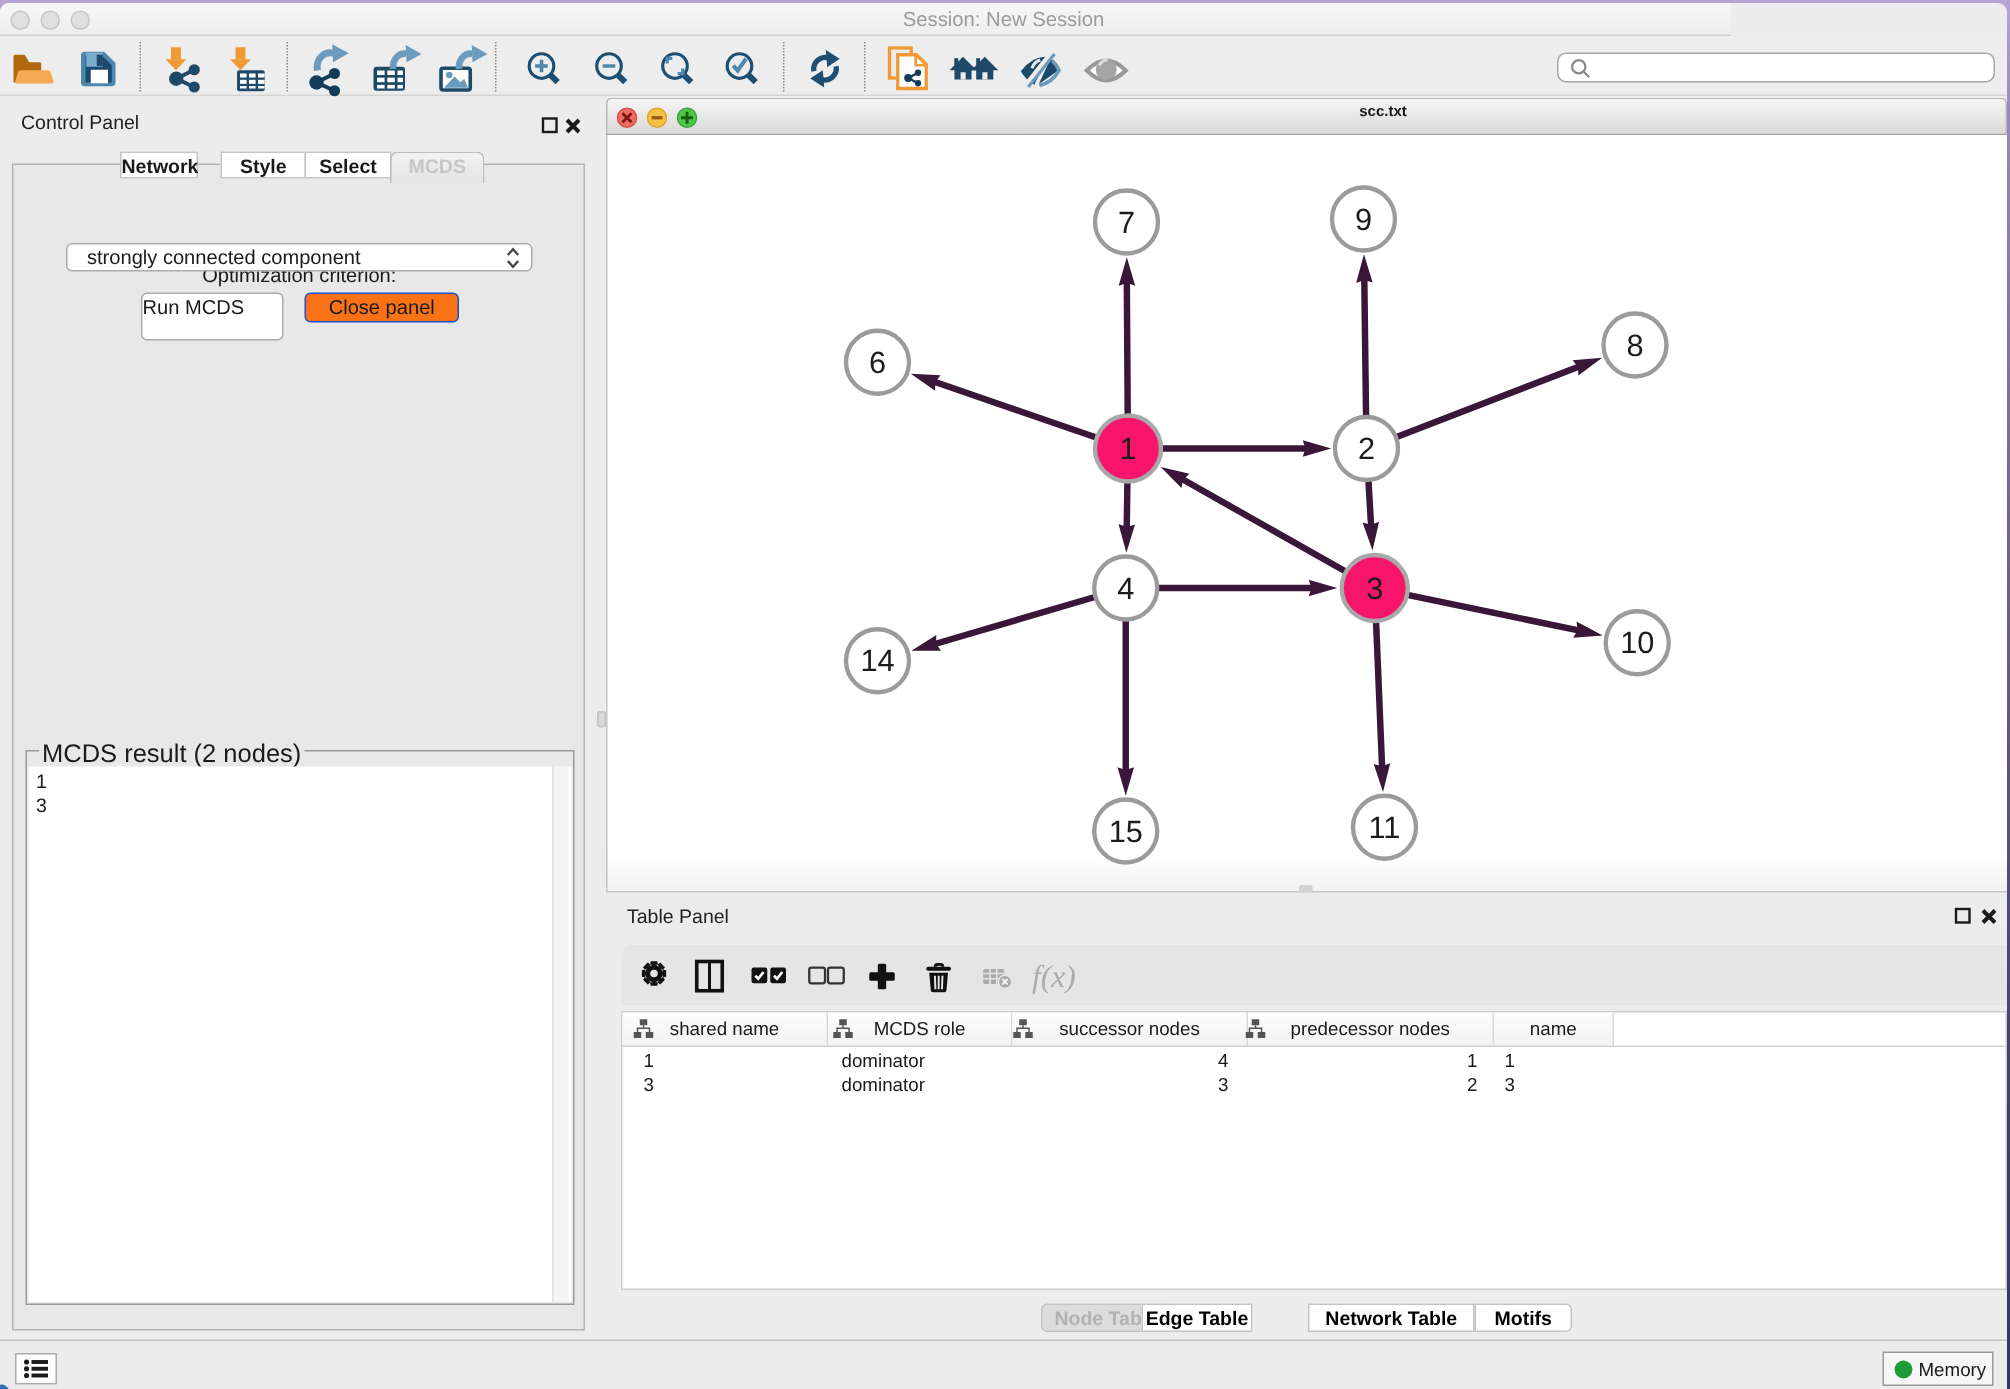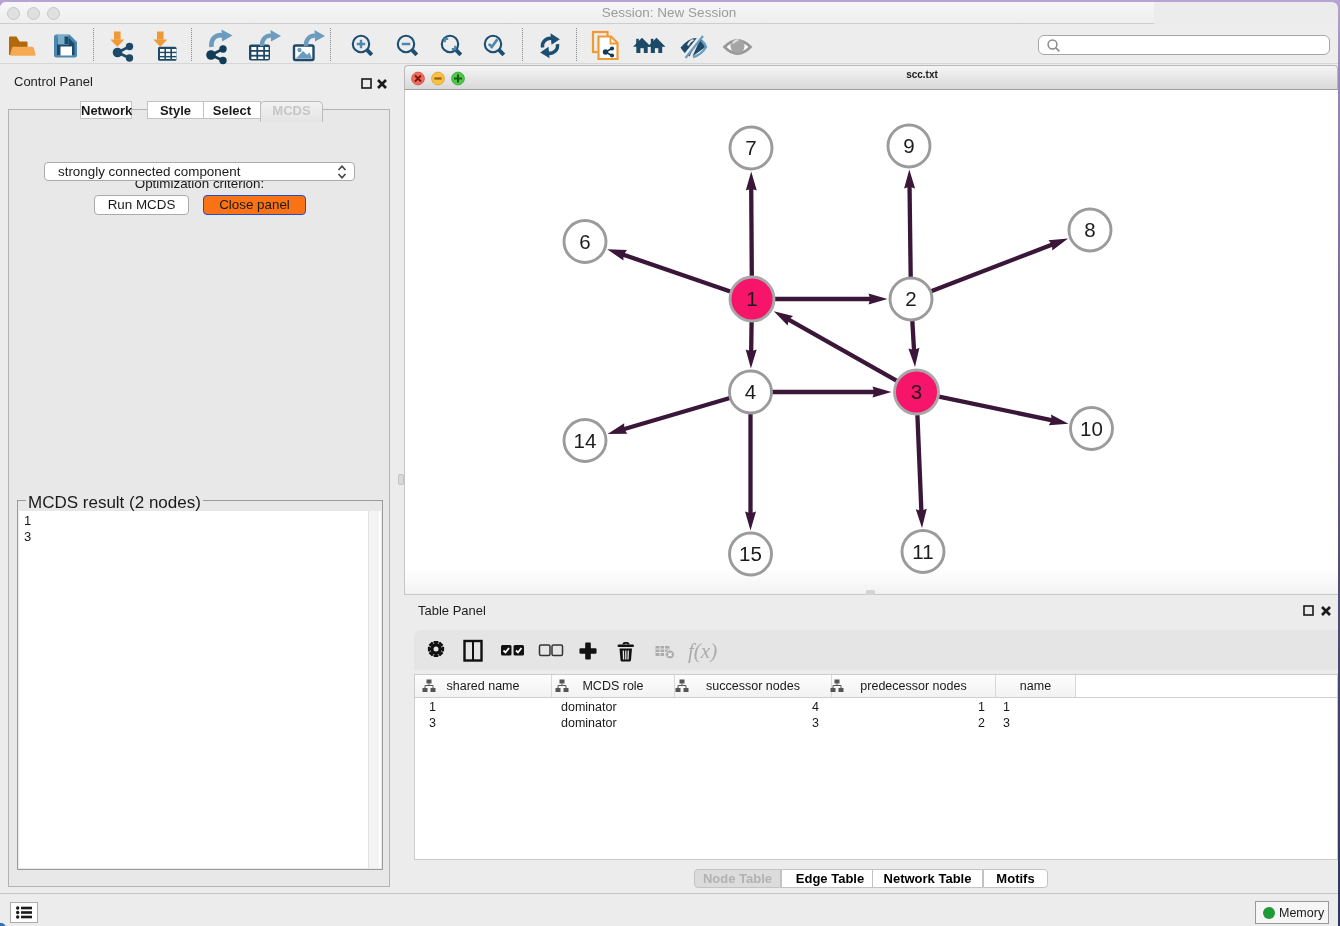--- a/index.html
+++ b/index.html
@@ -247,22 +247,22 @@
     </div>
     <div style="position:absolute;left:0;top:75px;width:399px;text-align:center;font-size:13.4px;color:#1a1a1a;margin-top:36px;">Optimization criterion:</div>
     <div style="position:absolute;left:44px;top:97px;width:311px;height:19px;background:#fff;
       border:1px solid #ababab;border-radius:4px;font-size:13.4px;color:#1a1a1a;">
       <span style="position:absolute;left:13px;top:1px;">strongly connected component</span>
       <svg width="10" height="14" style="right:7px;top:2px;" viewBox="0 0 10 14">
         <path d="M1.5 5 L5 1.2 L8.5 5" fill="none" stroke="#444" stroke-width="1.6"></path>
         <path d="M1.5 9 L5 12.8 L8.5 9" fill="none" stroke="#444" stroke-width="1.6"></path>
       </svg>
     </div>
-    <div style="position:absolute;left:94px;top:130px;width:95px;height:20px;background:#fff;
-      border:1px solid #ababab;border-radius:4px;font-size:13.4px;color:#1a1a1a;text-align:center;line-height:18px;">Run MCDS</div>
+    <div style="position:absolute;left:94px;top:130px;width:95px;height:32px;background:#fff;
+      border:1px solid #ababab;border-radius:4px;font-size:13.4px;color:#1a1a1a;line-height:18px;">Run MCDS</div>
     <div style="position:absolute;left:203px;top:130px;width:103px;height:20px;background:#f97316;
       border:1px solid #1d4ed8;border-radius:4px;font-size:13.4px;color:#1a1a1a;text-align:center;line-height:18px;">Close panel</div>
     <div style="position:absolute;left:17px;top:435px;width:366px;height:370px;border:1px solid #9a9a9a;">
       <div style="position:absolute;left:8px;top:-8px;background:#e8e8e8;padding:0 2px;font-size:17px;color:#1a1a1a;">MCDS result (2 nodes)</div>
       <div style="position:absolute;left:1px;top:10px;width:362px;height:357px;background:#fff;
         font-size:13px;color:#1a1a1a;line-height:16px;padding:2px 0 0 5px;">1<br>3</div>
       <div style="position:absolute;right:3px;top:10px;width:11px;height:357px;background:#f4f4f4;border-left:1px solid #e2e2e2;"></div>
     </div>
   </div>
   <div id="nw">
@@ -457,21 +457,21 @@
       <div class="cell" style="left:588px;top:25px;">1</div>
       <div class="cell" style="left:14px;top:41px;">3</div>
       <div class="cell" style="left:146px;top:41px;">dominator</div>
       <div class="cell" style="left:260px;top:41px;width:144px;text-align:right;">3</div>
       <div class="cell" style="left:417px;top:41px;width:153px;text-align:right;">2</div>
       <div class="cell" style="left:588px;top:41px;">3</div>
     </div>
     <div style="position:absolute;left:0;top:274px;width:934px;height:20px;font-size:13px;">
       <div class="tab" style="left:290px;width:87px;height:19px;line-height:18px;color:#b2b2b2;
         background:#dcdcdc;border-radius:4px 0 0 4px;">Node Table</div>
-      <div class="tab" style="left:377px;width:98px;height:19px;line-height:18px;">Edge Table</div>
+      <div class="tab" style="left:357px;width:74px;height:19px;line-height:18px;">Edge Table</div>
       <div class="tab" style="left:468px;width:111px;height:19px;line-height:18px;">Network Table</div>
       <div class="tab" style="left:579px;width:65px;height:19px;line-height:18px;border-radius:0 4px 4px 0;">Motifs</div>
     </div>
   </div>
   <div style="position:absolute;left:398px;top:472px;width:6px;height:11px;background:#d9d9d9;border:1px solid #c2c2c2;border-radius:2px;"></div>
   <div style="position:absolute;left:866px;top:588px;width:9px;height:5px;background:#d4d4d4;border-radius:1.5px;"></div>
   <div id="status">
     <div style="position:absolute;left:10px;top:8px;width:28px;height:21px;background:#fdfdfd;border:1px solid #ababab;">
       <svg width="16" height="13" style="left:5px;top:3px;" viewBox="0 0 16 13">
         <g fill="#1a1a1a">

